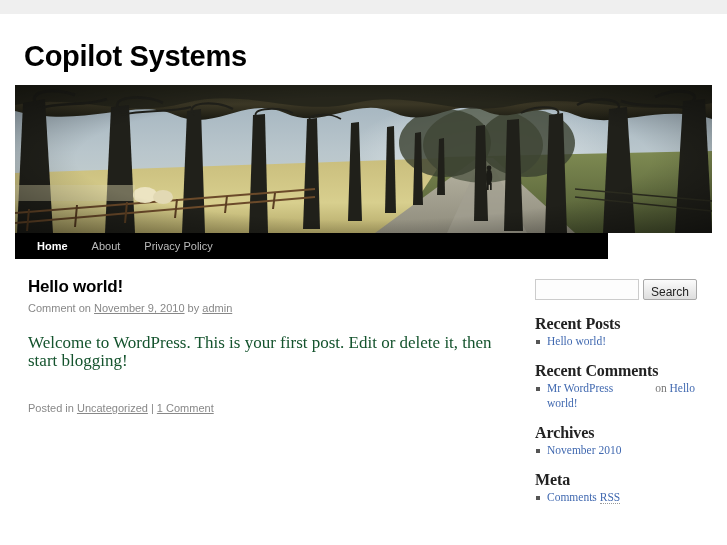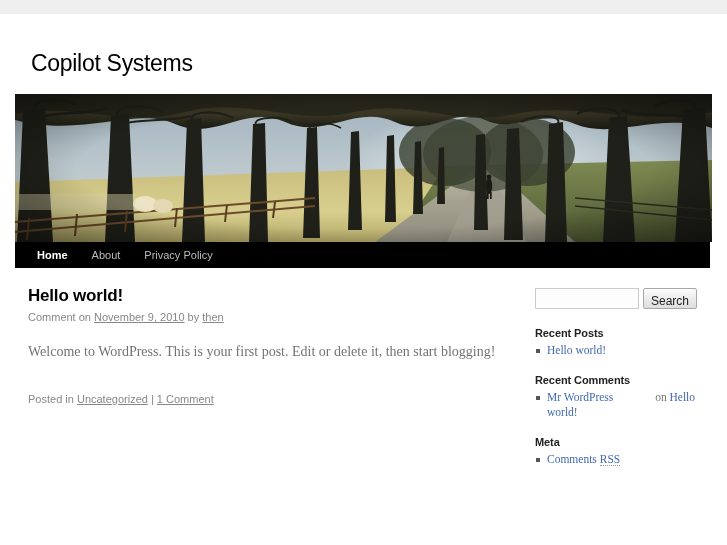--- a/index.html
+++ b/index.html
@@ -28,26 +28,26 @@
   .page {
     width: 727px;
     background: #ffffff;
   }
 
   
   .site-header {
     padding: 20px 15px 0 15px;
   }
   .site-title {
-    font-size: 23px;
-    font-weight: normal;
+    font-size: 29px;
+    font-weight: bold;
     line-height: 26px;
     color: #000000;
     letter-spacing: -0.3px;
-    margin: 16px;
+    margin: 9px;
     padding: 0 0 2px 0;
   }
   .site-title a {
     color: #000000;
     text-decoration: none;
   }
 
   
   .header-image-wrap {
     margin: 14px 15px 0 15px;
@@ -57,21 +57,21 @@
     position: relative;
     background: #1c1c14;
   }
   .header-image-wrap svg {
     display: block;
   }
 
   
   .main-nav {
     margin: 0 15px;
-    width: 695px;
+    width: 593px;
     height: 26px;
     background: #000000;
     display: flex;
     align-items: center;
     padding: 0;
     box-sizing: border-box;
   }
   .main-nav ul {
     list-style: none;
     margin: 0;
@@ -125,23 +125,23 @@
     color: #888888;
     padding: 0 0 0 13px;
     line-height: 16px;
   }
   .entry-meta a {
     color: #888888;
     text-decoration: underline;
   }
   .entry-content {
     font-family: "Liberation Serif", serif;
-    font-size: 14px;
+    font-size: 17px;
     line-height: 18px;
-    color: #737373;
+    color: #14532d;
     padding: 18px 0 0 13px;
   }
   .entry-content p {
     margin: 0 0 16px 0;
   }
   .entry-utility {
     font-size: 11px;
     color: #888888;
     padding: 14px 0 0 13px;
     line-height: 16px;
@@ -189,26 +189,27 @@
     border: 1px solid #a8a8a8;
     border-radius: 2px;
     cursor: pointer;
     line-height: 19px;
   }
 
   .widget {
     margin-bottom: 14px;
   }
   .widget-title {
-    font-size: 11px;
+    font-size: 16px;
     font-weight: bold;
     color: #222222;
     margin: 0 0 2px 0;
     line-height: 16px;
     letter-spacing: -0.1px;
+    font-family: Liberation Serif, serif;
   }
   .widget ul {
     list-style: none;
     margin: 0;
     padding: 0;
   }
   .widget li {
     position: relative;
     padding: 0 0 0 12px;
     line-height: 15px;
@@ -391,21 +392,21 @@
 
     <div class="content">
       <article>
         <h2 class="entry-title">
           <a href="#" style="color:#000;text-decoration:none">Hello world!</a>
         </h2>
         <div class="entry-meta">
           <span>Comment on</span>
           <a href="#">November 9, 2010</a>
           <span>by</span>
-          <a href="#">then</a>
+          <a href="#">admin</a>
         </div>
         <div class="entry-content">
           <p>Welcome to WordPress. This is your first post. Edit or delete it, then start blogging!</p>
         </div>
         <div class="entry-utility">
           <span>Posted in</span>
           <a href="#">Uncategorized</a>
           <span class="sep">|</span>
           <a href="#">1 Comment</a>
         </div>
@@ -430,20 +431,28 @@
 
       <div class="widget">
         <h3 class="widget-title">Recent Comments</h3>
         <ul>
           <li>
             <a href="#">Mr WordPress</a><span class="on-word"> on </span><a href="#">Hello world!</a>
           </li>
         </ul>
       </div>
 
+      <div class="widget">
+        <h3 class="widget-title">Archives</h3>
+        <ul>
+          <li>
+            <a href="#">November 2010</a>
+          </li>
+        </ul>
+      </div>
 
 
       <div class="widget">
         <h3 class="widget-title">Meta</h3>
         <ul>
           <li>
             <a href="#">Comments <abbr>RSS</abbr></a>
           </li>
 
         </ul>

